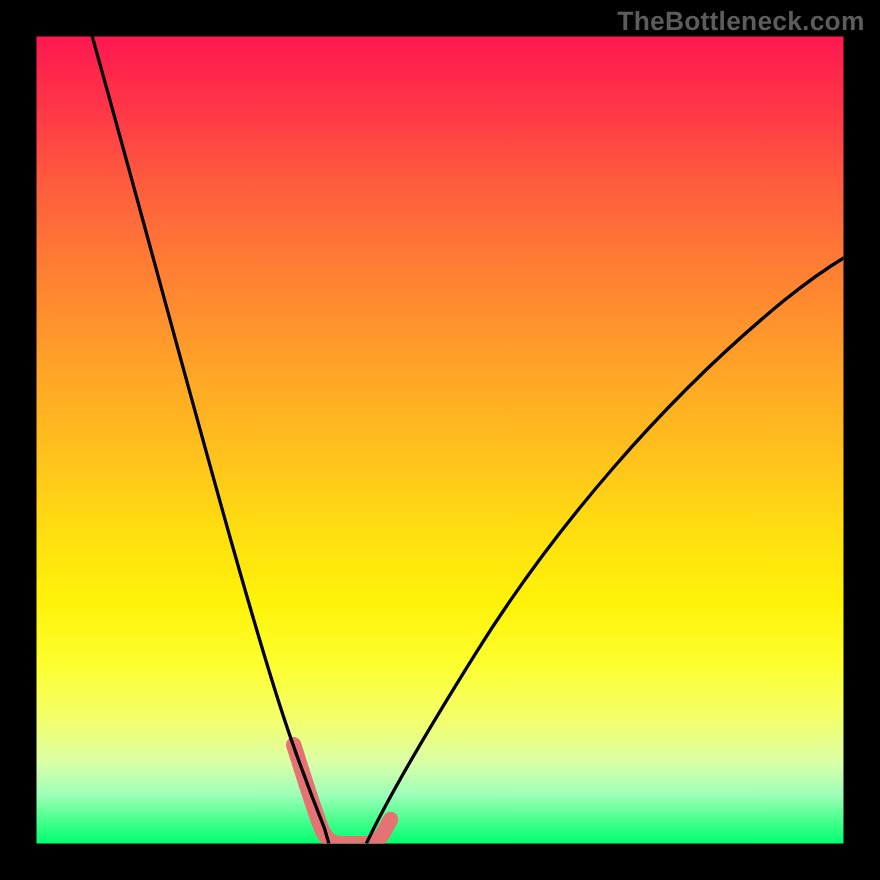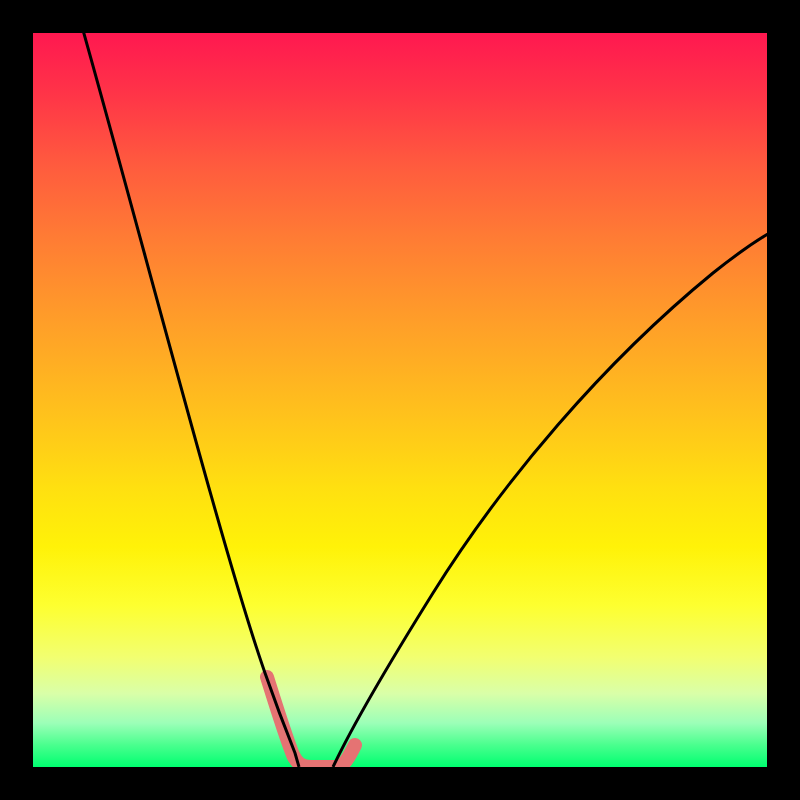--- a/index.html
+++ b/index.html
@@ -65,20 +65,21 @@
     top: 0;
     width: 734px;
     height: 734px;
   }
 </style>
 </head>
 <body>
 
 <div class="frame">
 
+  <div class="watermark">TheBottleneck.com</div>
 
   <div class="plot">
     <div class="gradient-bg"></div>
 
     <svg class="curves" viewBox="0 0 734 734" preserveAspectRatio="none">
       <path fill="none" stroke-linecap="round" stroke-linejoin="round" stroke="#e57373" stroke-width="14" d="M 234 644 C 244 676, 252 702, 260 722 C 264 730, 268 734, 278 734 L 302 734 C 310 734, 314 728, 322 712"></path>
       <path fill="none" stroke="#000" stroke-width="3" d="M 48 -10 C 110 210, 190 520, 232 640 C 246 680, 256 705, 262 720 L 266 734"></path>
       <path fill="none" stroke="#000" stroke-width="3" d="M 300 734 C 316 700, 350 640, 400 560 C 470 448, 570 330, 680 240 C 710 216, 726 206, 740 198"></path>
     </svg>
   </div>

